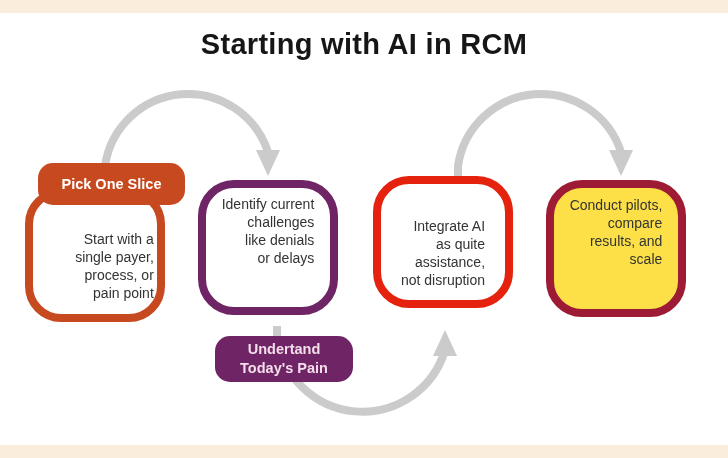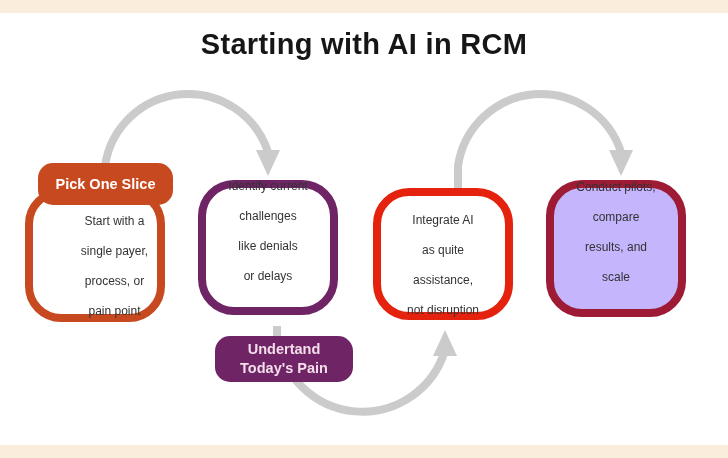--- a/index.html
+++ b/index.html
@@ -44,23 +44,23 @@
   .step-box {
     position: absolute;
     border: 8px solid;
     border-radius: 36px;
     box-sizing: border-box;
     display: flex;
     align-items: center;
     justify-content: center;
   }
   .box-text {
-    font-size: 12px;
-    line-height: 30px;
-    text-align: center;
+    font-size: 14px;
+    line-height: 18px;
+    text-align: right;
     white-space: pre-line;
   }
   .step-label {
     position: absolute;
     border-radius: 15px;
     box-sizing: border-box;
     display: flex;
     align-items: center;
     justify-content: center;
     text-align: center;
@@ -90,38 +90,38 @@
     <path d="M 458 188 L 458 166 A 84 84 0 0 1 621 152" style="stroke: rgb(203, 203, 203);"></path>
     <polygon points="609,150 633,150 621,176" style="fill: rgb(203, 203, 203);"></polygon>
   </svg>
 
   <div class="step-box" style="left: 25px; top: 188px; width: 140px; height: 134px; padding-top: 22px; border-color: rgb(199, 73, 31); background-color: rgb(255, 255, 255);">
     <div class="box-text" style="color: rgb(51, 51, 51); margin-left: 39px;">Start with a
 single payer,
 process, or
 pain point</div>
   </div>
-  <div class="step-label" style="left: 38px; top: 163px; width: 135px; height: 42px; background-color: rgb(199, 73, 31); color: rgb(255, 255, 255);">Pick One Slice</div>
+  <div class="step-label" style="left: 38px; top: 163px; width: 147px; height: 42px; background-color: rgb(199, 73, 31); color: rgb(255, 255, 255);">Pick One Slice</div>
 
   <div class="step-box" style="left: 198px; top: 180px; width: 140px; height: 135px; padding-bottom: 34px; border-color: rgb(111, 36, 101); background-color: rgb(255, 255, 255);">
     <div class="box-text" style="color: rgb(51, 51, 51);">Identify current
 challenges
 like denials
 or delays</div>
   </div>
   <div class="step-label" style="left: 215px; top: 288px; width: 138px; height: 46px; background-color: rgb(111, 36, 101); color: rgb(243, 222, 234); margin-top: 48px;">Undertand
 Today's Pain</div>
 
-  <div class="step-box" style="left: 373px; top: 188px; width: 140px; height: 132px; padding-top: 22px; border-color: rgb(228, 34, 13); background-color: rgb(255, 255, 255);">
+  <div class="step-box" style="left: 373px; top: 176px; width: 140px; height: 132px; padding-top: 22px; border-color: rgb(228, 34, 13); background-color: rgb(255, 255, 255);">
     <div class="box-text" style="color: rgb(51, 51, 51);">Integrate AI
 as quite
 assistance,
 not disruption</div>
   </div>
 
-  <div class="step-box" style="left: 546px; top: 180px; width: 140px; height: 137px; padding-bottom: 34px; border-color: rgb(158, 27, 53); background-color: #c4b5fd;">
+  <div class="step-box" style="left: 546px; top: 180px; width: 140px; height: 137px; padding-bottom: 34px; border-color: rgb(158, 27, 53); background-color: #fde047;">
     <div class="box-text" style="color: rgb(51, 51, 51);">Conduct pilots,
 compare
 results, and
 scale</div>
   </div>
 
 </div>
 
 </body></html>

